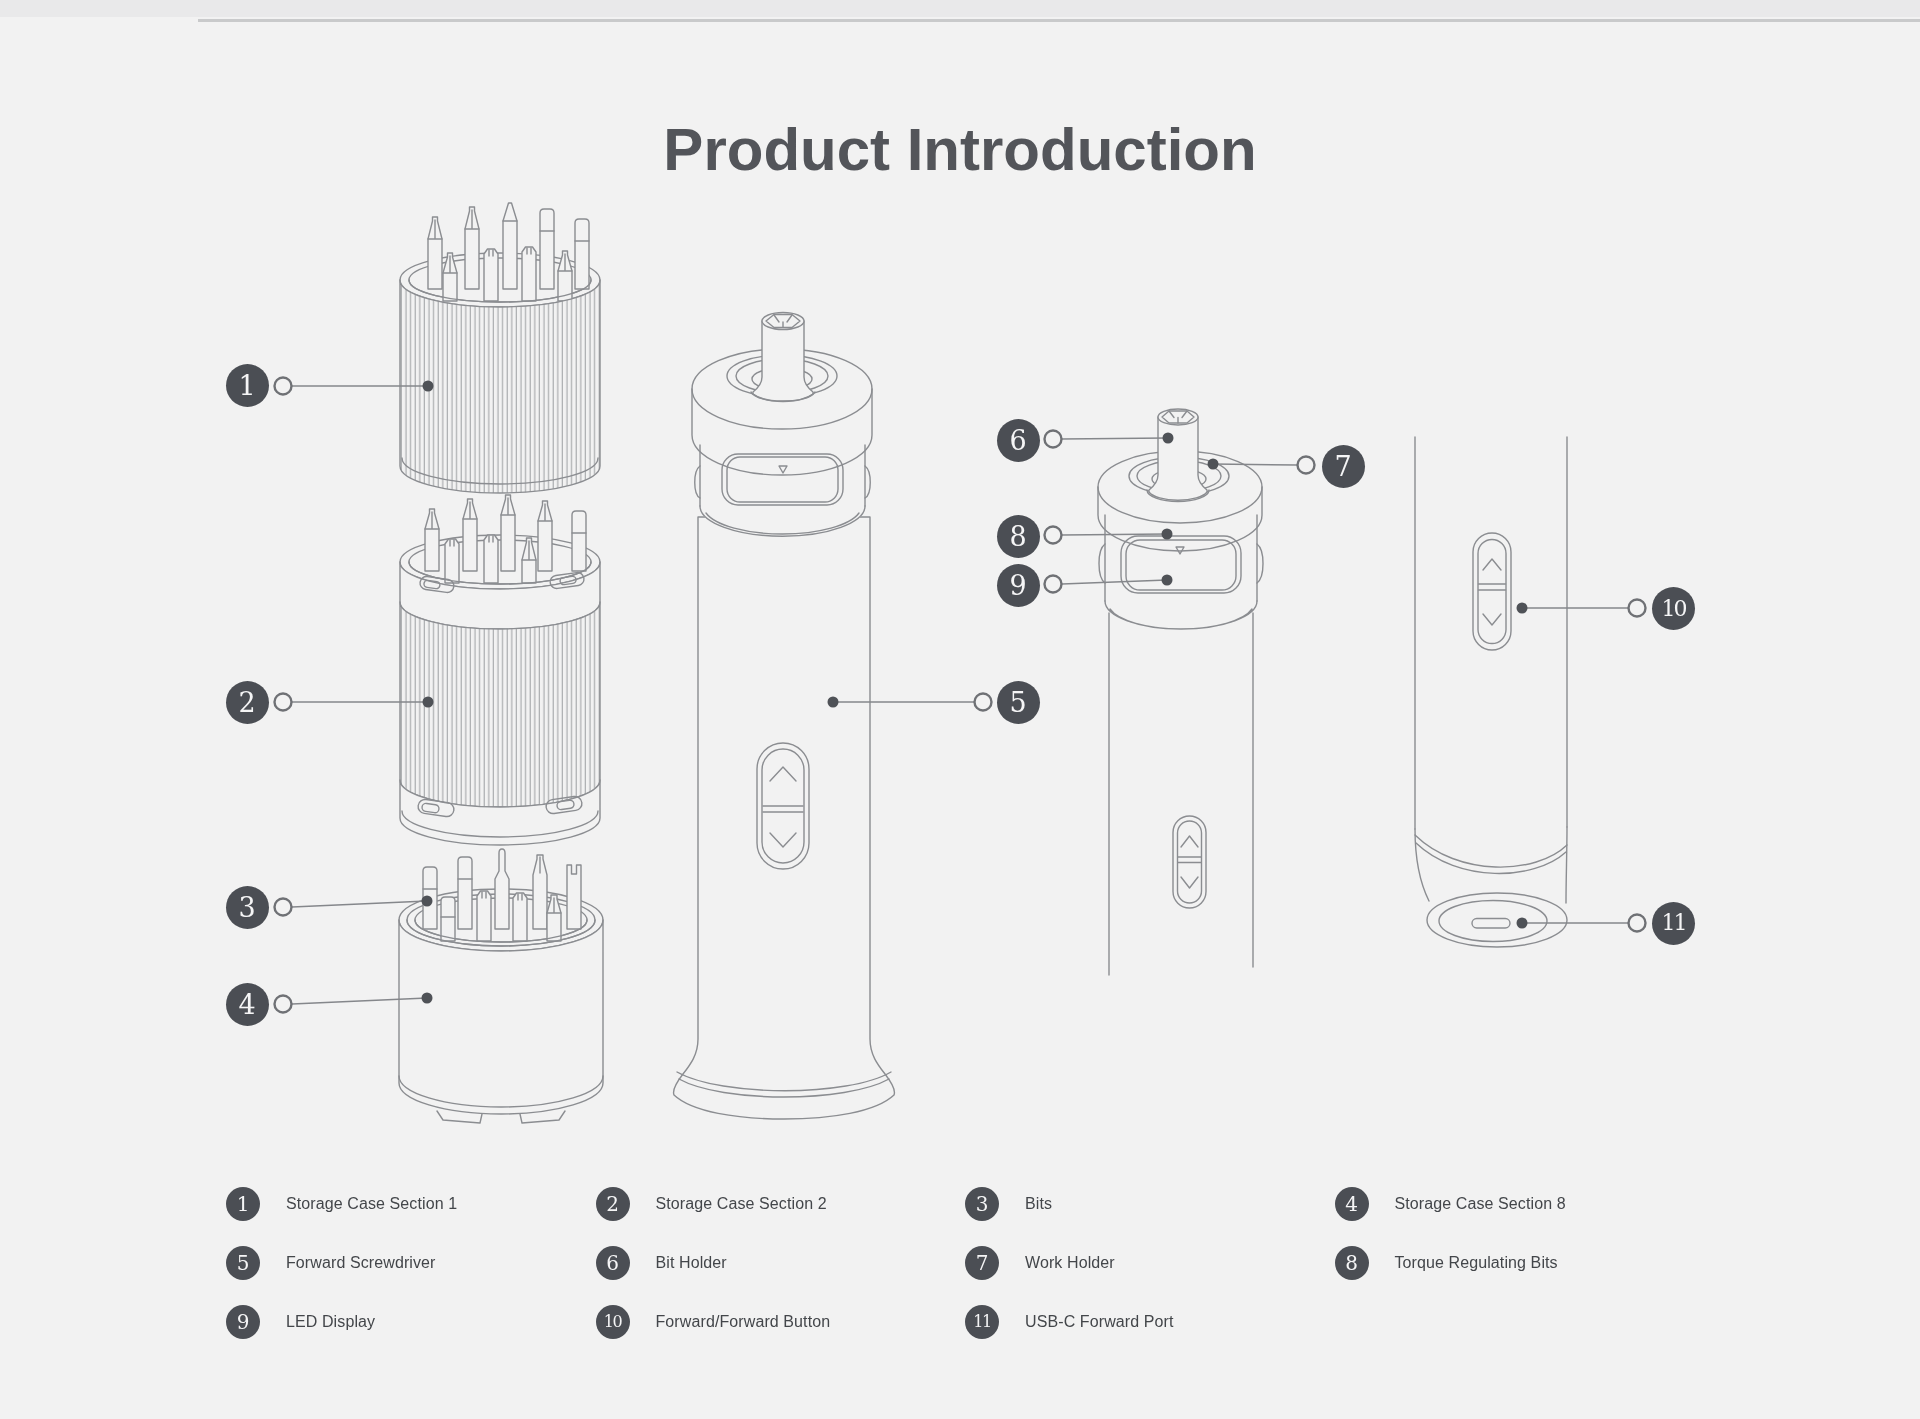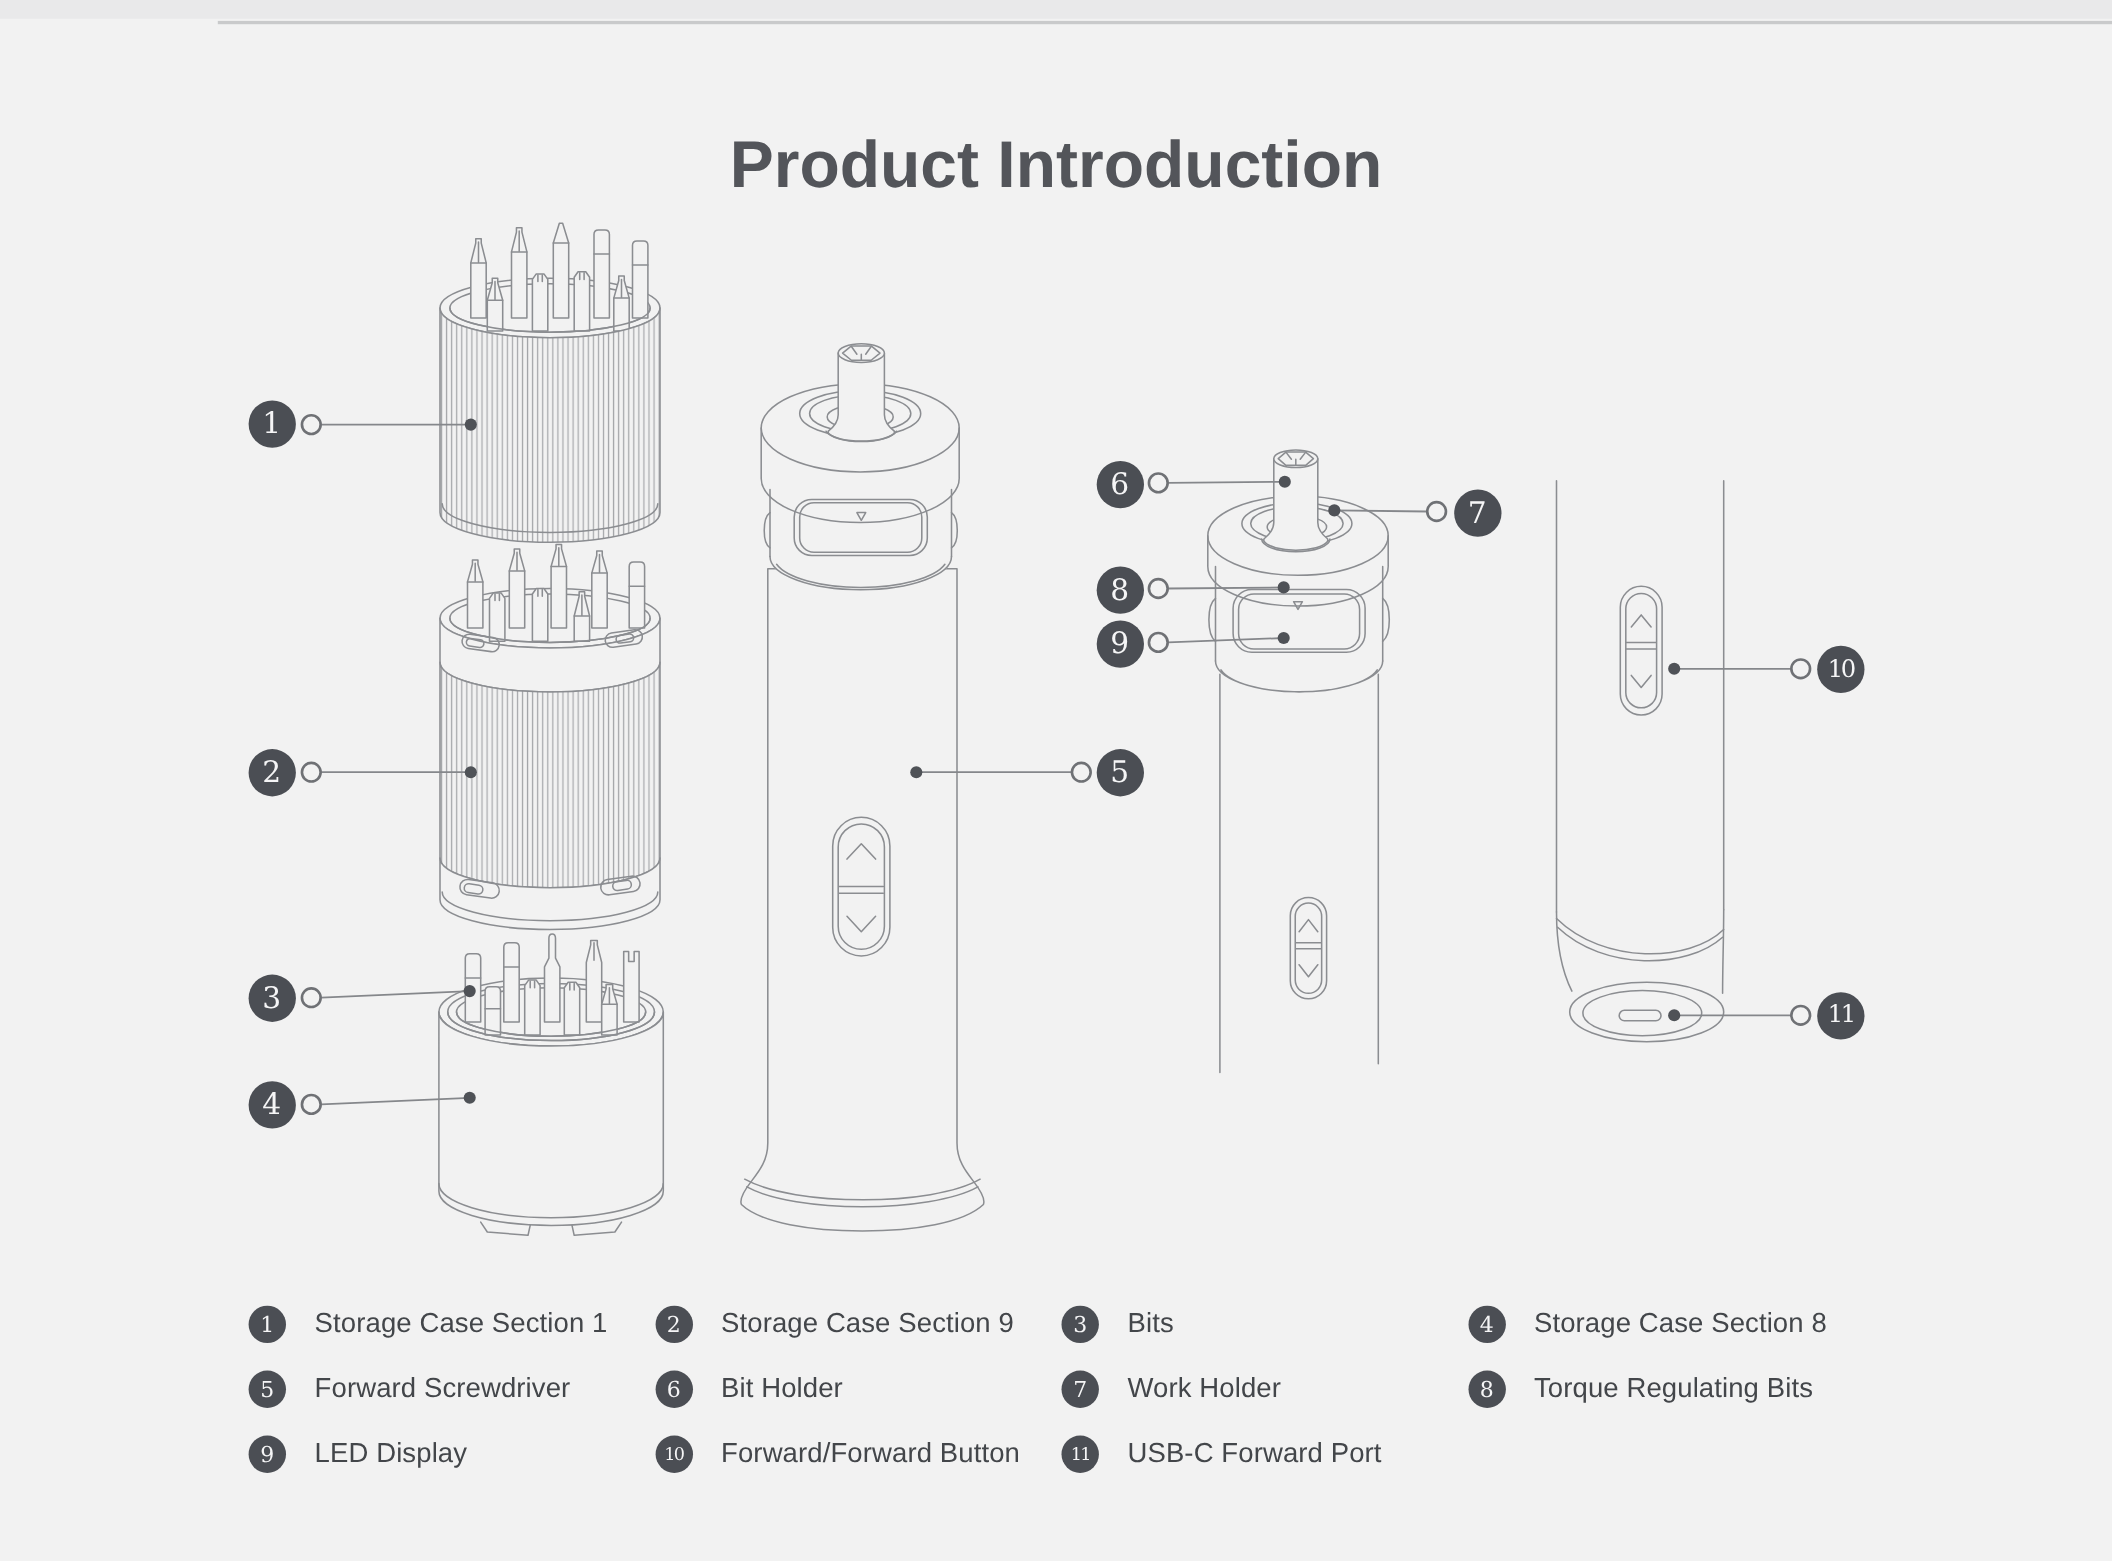--- a/index.html
+++ b/index.html
@@ -22,21 +22,21 @@
           display:flex;align-items:center;justify-content:center;}
   .cbadge .cnum{font-family:"DejaVu Serif",serif;font-size:27px;color:#f5f5f6;line-height:1;}
   .cbadge.two .cnum{font-size:22px;letter-spacing:-2px;}
   .legend{position:absolute;left:226px;top:1157px;display:grid;
           grid-template-columns:repeat(4,369.5px);grid-auto-rows:59.2px;align-items:center;}
   .legend-item{display:flex;align-items:center;gap:26px;}
   .lbadge{width:34px;height:34px;border-radius:50%;background:#4b4e54;flex:0 0 34px;
           display:flex;align-items:center;justify-content:center;}
   .lbadge .cnum{font-family:"DejaVu Serif",serif;font-size:20px;color:#f5f5f6;line-height:1;}
   .lbadge.two .cnum{font-size:16px;letter-spacing:-1.5px;}
-  .llabel{font-size:25px;color:#43464a;letter-spacing:0.1px;}
+  .llabel{font-size:16px;color:#43464a;letter-spacing:0.1px;}
 </style>
 </head>
 <body>
 
 <div class="stage">
 
   <div class="rule top"></div>
   <div class="rule bottom"></div>
 
   <h1 class="title">Product Introduction</h1>
@@ -301,21 +301,21 @@
     <div class="legend-item">
         <span class="lbadge">
           <span class="cnum">1</span>
         </span>
         <span class="llabel">Storage Case Section 1</span>
       </div>
     <div class="legend-item">
         <span class="lbadge">
           <span class="cnum">2</span>
         </span>
-        <span class="llabel">Storage Case Section 9</span>
+        <span class="llabel">Storage Case Section 2</span>
       </div>
     <div class="legend-item">
         <span class="lbadge">
           <span class="cnum">3</span>
         </span>
         <span class="llabel">Bits</span>
       </div>
     <div class="legend-item">
         <span class="lbadge">
           <span class="cnum">4</span>

